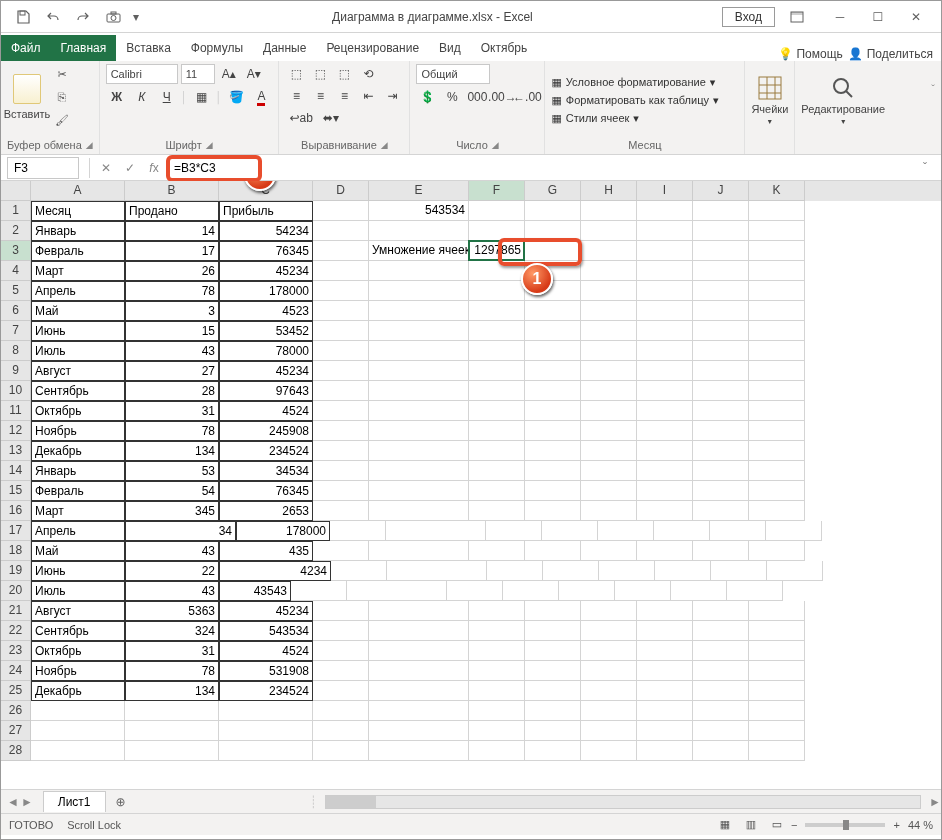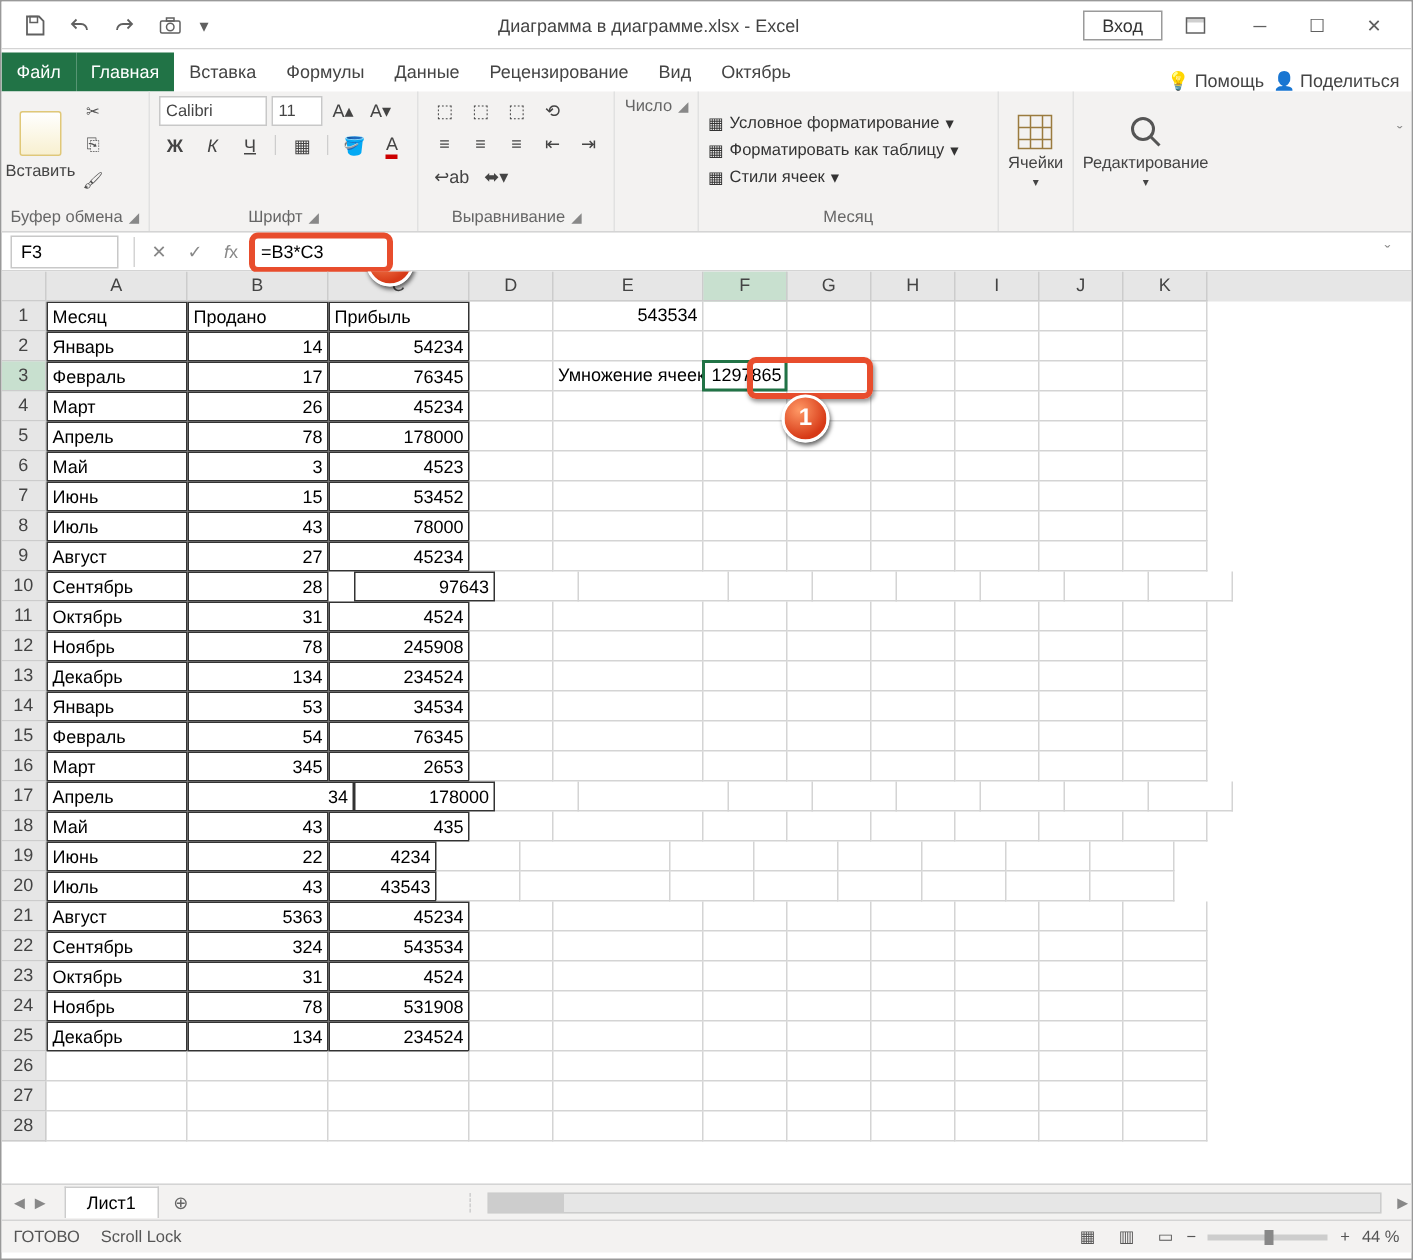--- a/index.html
+++ b/index.html
@@ -205,20 +205,30 @@
         </div>
       </div>
     </div>
     <div class="label">
         <span>Выравнивание</span>
         <span class="dlg">◢</span>
       </div>
   </div>
 
   <div class="ribbon-group">
+    <div class="group-content" style="flex-direction:column;gap:3px;">
+      <div class="num-box">Общий</div>
+      <div class="font-row">
+        <div class="fmt-btn">💲</div>
+        <div class="fmt-btn">%</div>
+        <div class="fmt-btn">000</div>
+        <div class="fmt-btn">.00→</div>
+        <div class="fmt-btn">←.00</div>
+      </div>
+    </div>
     <div class="label">
         <span>Число</span>
         <span class="dlg">◢</span>
       </div>
   </div>
 
   <div class="ribbon-group" style="min-width:200px;">
     <div class="group-content" style="flex-direction:column;gap:5px;justify-content:center;">
       <div class="styles-row"><span>▦</span><span>Условное форматирование</span> ▾</div>
       <div class="styles-row"><span>▦</span><span>Форматировать как таблицу</span> ▾</div>
@@ -414,21 +424,21 @@
         <div class="cell " style="width: 56px;"></div>
         <div class="cell " style="width: 56px;"></div>
         <div class="cell " style="width: 56px;"></div>
         <div class="cell " style="width: 56px;"></div>
         <div class="cell " style="width: 56px;"></div>
       </div>
       <div class="grid-row">
         <div class="row-head">10</div>
         <div class="cell bord" style="width: 94px;">Сентябрь</div>
         <div class="cell bord r" style="width: 94px;">28</div>
-        <div class="cell bord r" style="width: 94px; margin-left: 17px;">97643</div>
+        <div class="cell bord r" style="width: 94px;">97643</div>
         <div class="cell " style="width: 56px;"></div>
         <div class="cell " style="width: 100px;"></div>
         <div class="cell " style="width: 56px;"></div>
         <div class="cell " style="width: 56px;"></div>
         <div class="cell " style="width: 56px;"></div>
         <div class="cell " style="width: 56px;"></div>
         <div class="cell " style="width: 56px;"></div>
         <div class="cell " style="width: 56px;"></div>
       </div>
       <div class="grid-row">
@@ -540,21 +550,21 @@
         <div class="cell " style="width: 56px;"></div>
         <div class="cell " style="width: 56px;"></div>
         <div class="cell " style="width: 56px;"></div>
         <div class="cell " style="width: 56px;"></div>
         <div class="cell " style="width: 56px;"></div>
       </div>
       <div class="grid-row">
         <div class="row-head">19</div>
         <div class="cell bord" style="width: 94px;">Июнь</div>
         <div class="cell bord r" style="width: 94px;">22</div>
-        <div class="cell bord r" style="width: 72px;">4234</div>
+        <div class="cell bord r" style="width: 112px;">4234</div>
         <div class="cell " style="width: 56px;"></div>
         <div class="cell " style="width: 100px;"></div>
         <div class="cell " style="width: 56px;"></div>
         <div class="cell " style="width: 56px;"></div>
         <div class="cell " style="width: 56px;"></div>
         <div class="cell " style="width: 56px;"></div>
         <div class="cell " style="width: 56px;"></div>
         <div class="cell " style="width: 56px;"></div>
       </div>
       <div class="grid-row">

